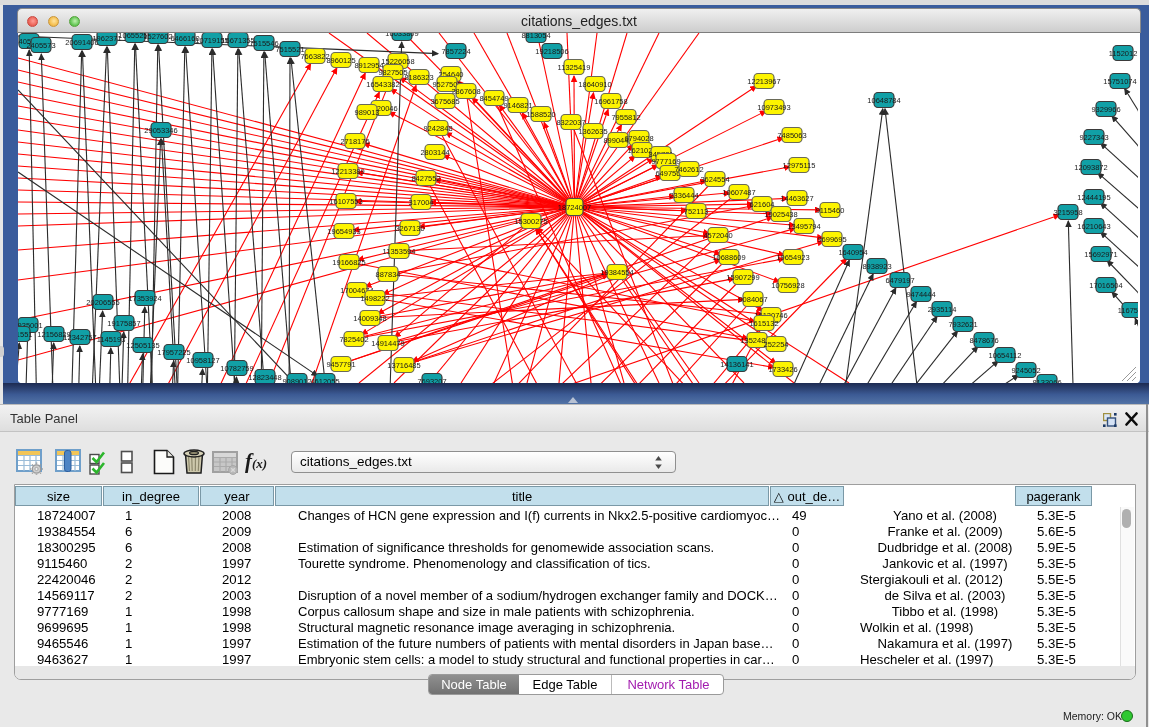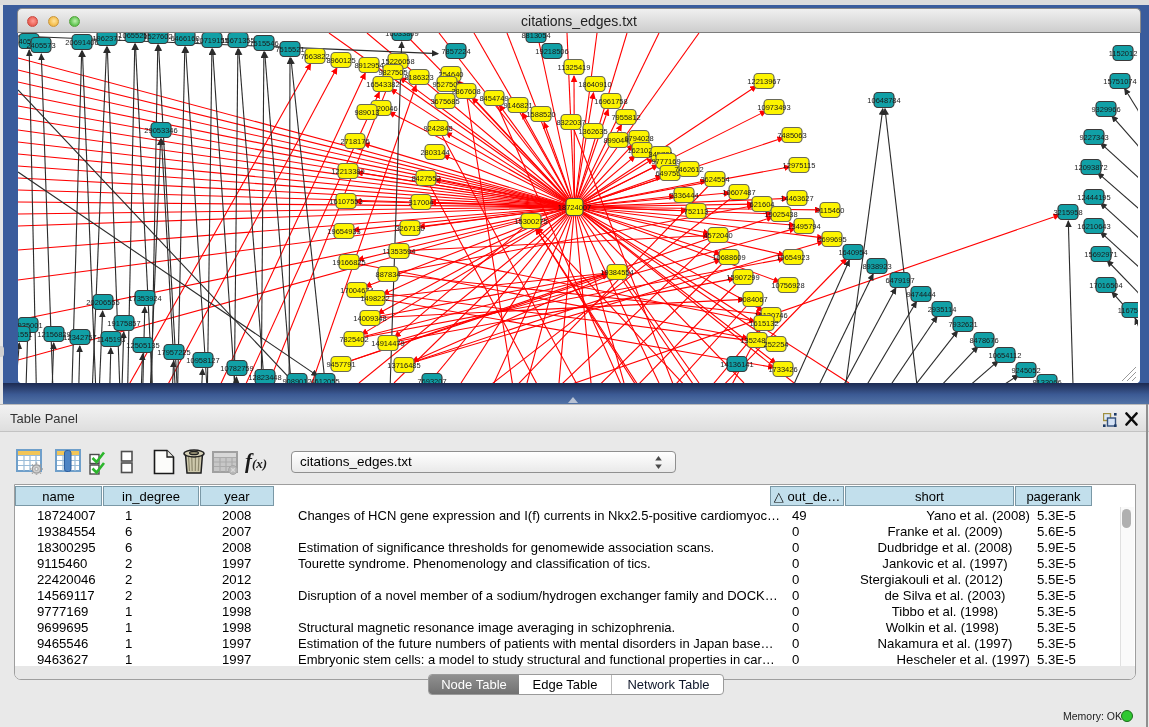--- a/index.html
+++ b/index.html
@@ -838,41 +838,41 @@
     <svg class="abs" style="right:12px;top:3px" width="9" height="15" viewBox="0 0 9 15">
         <path d="M4.5 1 L7.8 5.5 H1.2 Z" fill="#4a4a4a"></path>
         <path d="M4.5 14 L1.2 9.5 H7.8 Z" fill="#4a4a4a"></path>
       </svg>
   </div>
 </div>
 
 <div class="abs" style="left:14px;top:484px;width:1122px;height:196px;background:#fff;border:1px solid #9e9e9e;border-radius:0 0 7px 7px"></div>
 <div class="abs" style="left:15px;top:666px;width:1120px;height:13px;background:#e7e7e7;border-radius:0 0 6px 6px"></div>
 <div class="abs" style="left:0;top:486px;width:1149px;height:20px">
-    <div class="hcell" style="left:15px;width:87px">name</div>
+    <div class="hcell" style="left:15px;width:87px">size</div>
     <div class="hcell" style="left:103px;width:96px">in_degree</div>
     <div class="hcell" style="left:200px;width:74px">year</div>
+    <div class="hcell" style="left:275px;width:494px">title</div>
     <div class="hcell" style="left:770px;width:74px">△ out_de…</div>
-    <div class="hcell" style="left:845px;width:169px">short</div>
     <div class="hcell" style="left:1015px;width:77px">pagerank</div>
   </div>
 <div class="abs" style="left:0;top:0">
     <div class="trow" style="top:507px">
       <span style="left:22px">18724007</span>
       <span style="left:110px">1</span>
       <span style="left:207px">2008</span>
       <span style="left:283px;width:486px;overflow:hidden;white-space:nowrap;font-size:13px">Changes of HCN gene expression and I(f) currents in Nkx2.5-positive cardiomyoc…</span>
       <span style="left:777px">49</span>
-      <span style="left:845px;width:170px;text-align:right">Yano et al. (2008)</span>
+      <span style="left:845px;width:170px;text-align:center">Yano et al. (2008)</span>
       <span style="left:1022px">5.3E-5</span>
     </div>
     <div class="trow" style="top:523px">
       <span style="left:22px">19384554</span>
       <span style="left:110px">6</span>
-      <span style="left:207px">2007</span>
+      <span style="left:207px">2009</span>
       <span style="left:777px">0</span>
       <span style="left:845px;width:170px;text-align:center">Franke et al. (2009)</span>
       <span style="left:1022px">5.6E-5</span>
     </div>
     <div class="trow" style="top:539px">
       <span style="left:22px">18300295</span>
       <span style="left:110px">6</span>
       <span style="left:207px">2008</span>
       <span style="left:283px;width:486px;overflow:hidden;white-space:nowrap;font-size:13px">Estimation of significance thresholds for genomewide association scans.</span>
       <span style="left:777px">0</span>
@@ -902,56 +902,57 @@
       <span style="left:207px">2003</span>
       <span style="left:283px;width:486px;overflow:hidden;white-space:nowrap;font-size:13px">Disruption of a novel member of a sodium/hydrogen exchanger family and DOCK…</span>
       <span style="left:777px">0</span>
       <span style="left:845px;width:170px;text-align:center">de Silva et al. (2003)</span>
       <span style="left:1022px">5.3E-5</span>
     </div>
     <div class="trow" style="top:603px">
       <span style="left:22px">9777169</span>
       <span style="left:110px">1</span>
       <span style="left:207px">1998</span>
+      <span style="left:283px;width:486px;overflow:hidden;white-space:nowrap;font-size:13px">Corpus callosum shape and size in male patients with schizophrenia.</span>
       <span style="left:777px">0</span>
       <span style="left:845px;width:170px;text-align:center">Tibbo et al. (1998)</span>
       <span style="left:1022px">5.3E-5</span>
     </div>
     <div class="trow" style="top:619px">
       <span style="left:22px">9699695</span>
       <span style="left:110px">1</span>
       <span style="left:207px">1998</span>
       <span style="left:283px;width:486px;overflow:hidden;white-space:nowrap;font-size:13px">Structural magnetic resonance image averaging in schizophrenia.</span>
       <span style="left:777px">0</span>
-      <span style="left:814px;width:170px;text-align:right">Wolkin et al. (1998)</span>
+      <span style="left:845px;width:170px;text-align:left">Wolkin et al. (1998)</span>
       <span style="left:1022px">5.3E-5</span>
     </div>
     <div class="trow" style="top:635px">
       <span style="left:22px">9465546</span>
       <span style="left:110px">1</span>
       <span style="left:207px">1997</span>
       <span style="left:283px;width:486px;overflow:hidden;white-space:nowrap;font-size:13px">Estimation of the future numbers of patients with mental disorders in Japan base…</span>
       <span style="left:777px">0</span>
       <span style="left:845px;width:170px;text-align:center">Nakamura et al. (1997)</span>
       <span style="left:1022px">5.3E-5</span>
     </div>
     <div class="trow" style="top:651px">
       <span style="left:22px">9463627</span>
       <span style="left:110px">1</span>
       <span style="left:207px">1997</span>
       <span style="left:283px;width:486px;overflow:hidden;white-space:nowrap;font-size:13px">Embryonic stem cells: a model to study structural and functional properties in car…</span>
       <span style="left:777px">0</span>
-      <span style="left:845px;width:170px;text-align:right">Hescheler et al. (1997)</span>
+      <span style="left:845px;width:170px;text-align:left">Hescheler et al. (1997)</span>
       <span style="left:1022px">5.3E-5</span>
     </div>
   </div>
 
 <div class="abs" style="left:1120px;top:507px;width:14px;height:159px;background:#fafafa;border-left:1px solid #e0e0e0"></div>
 <div class="abs" style="left:1122px;top:509px;width:9px;height:19px;background:#b0b0b0;border-radius:5px"></div>
 
 <div class="abs" style="left:428px;top:674px;width:296px;height:21px;border:1px solid #9a9a9a;border-radius:4px;overflow:hidden;font-size:13px;text-align:center;background:#fff">
   <div class="abs" style="left:0;top:0;width:90px;height:21px;background:linear-gradient(180deg,#909090,#6e6e6e);color:#fff;line-height:20px">Node Table</div>
   <div class="abs" style="left:90px;top:0;width:93px;height:21px;border-right:1px solid #bbb;color:#000;line-height:20px">Edge Table</div>
-  <div class="abs" style="left:183px;top:0;width:113px;height:21px;color:#0f172a;line-height:20px">Network Table</div>
+  <div class="abs" style="left:183px;top:0;width:113px;height:21px;color:#a21caf;line-height:20px">Network Table</div>
 </div>
 <div class="abs" style="left:1063px;top:710px;font-size:10.5px;color:#222">Memory: OK</div>
 <div class="abs" style="left:1121px;top:710px;width:12px;height:12px;border-radius:50%;background:#2fc832;border:1px solid #1a6b1a"></div>
 <div class="abs" style="left:1146px;top:404px;width:2px;height:323px;background:#8f8f8f"></div>
 
 </body></html>

